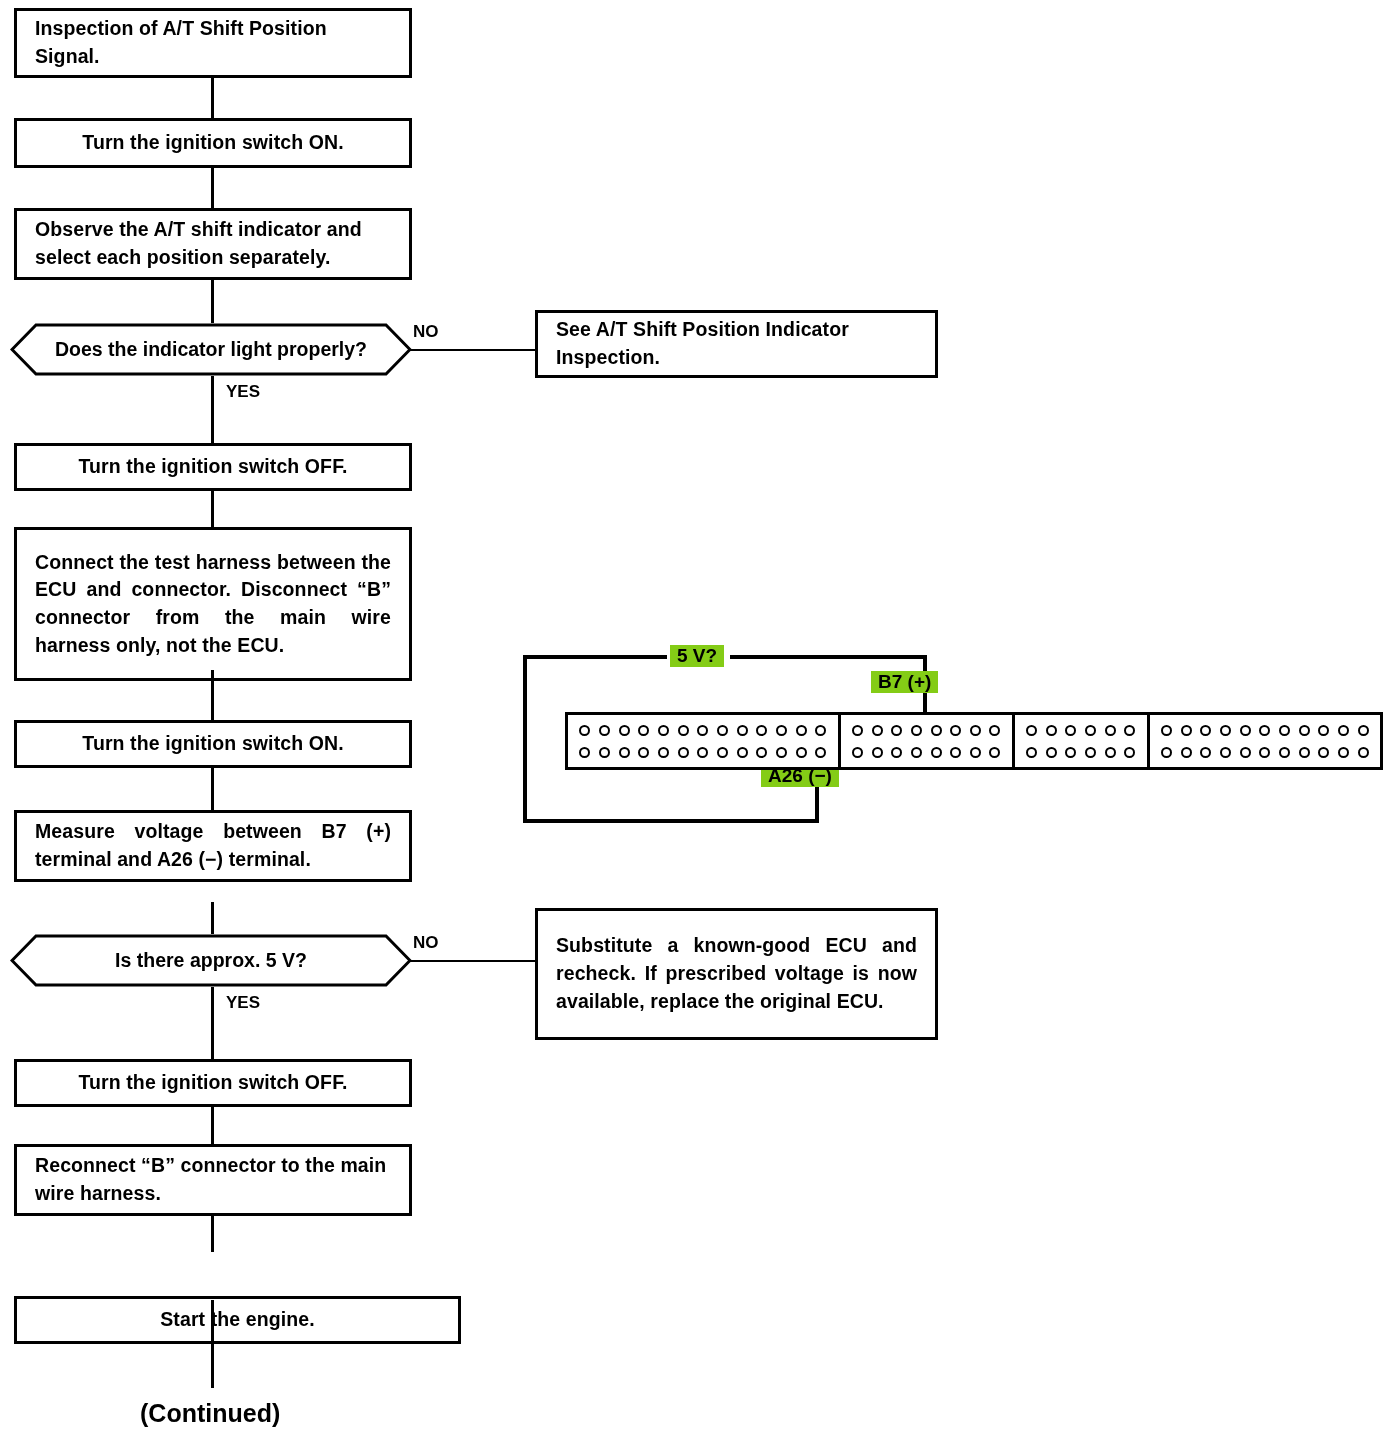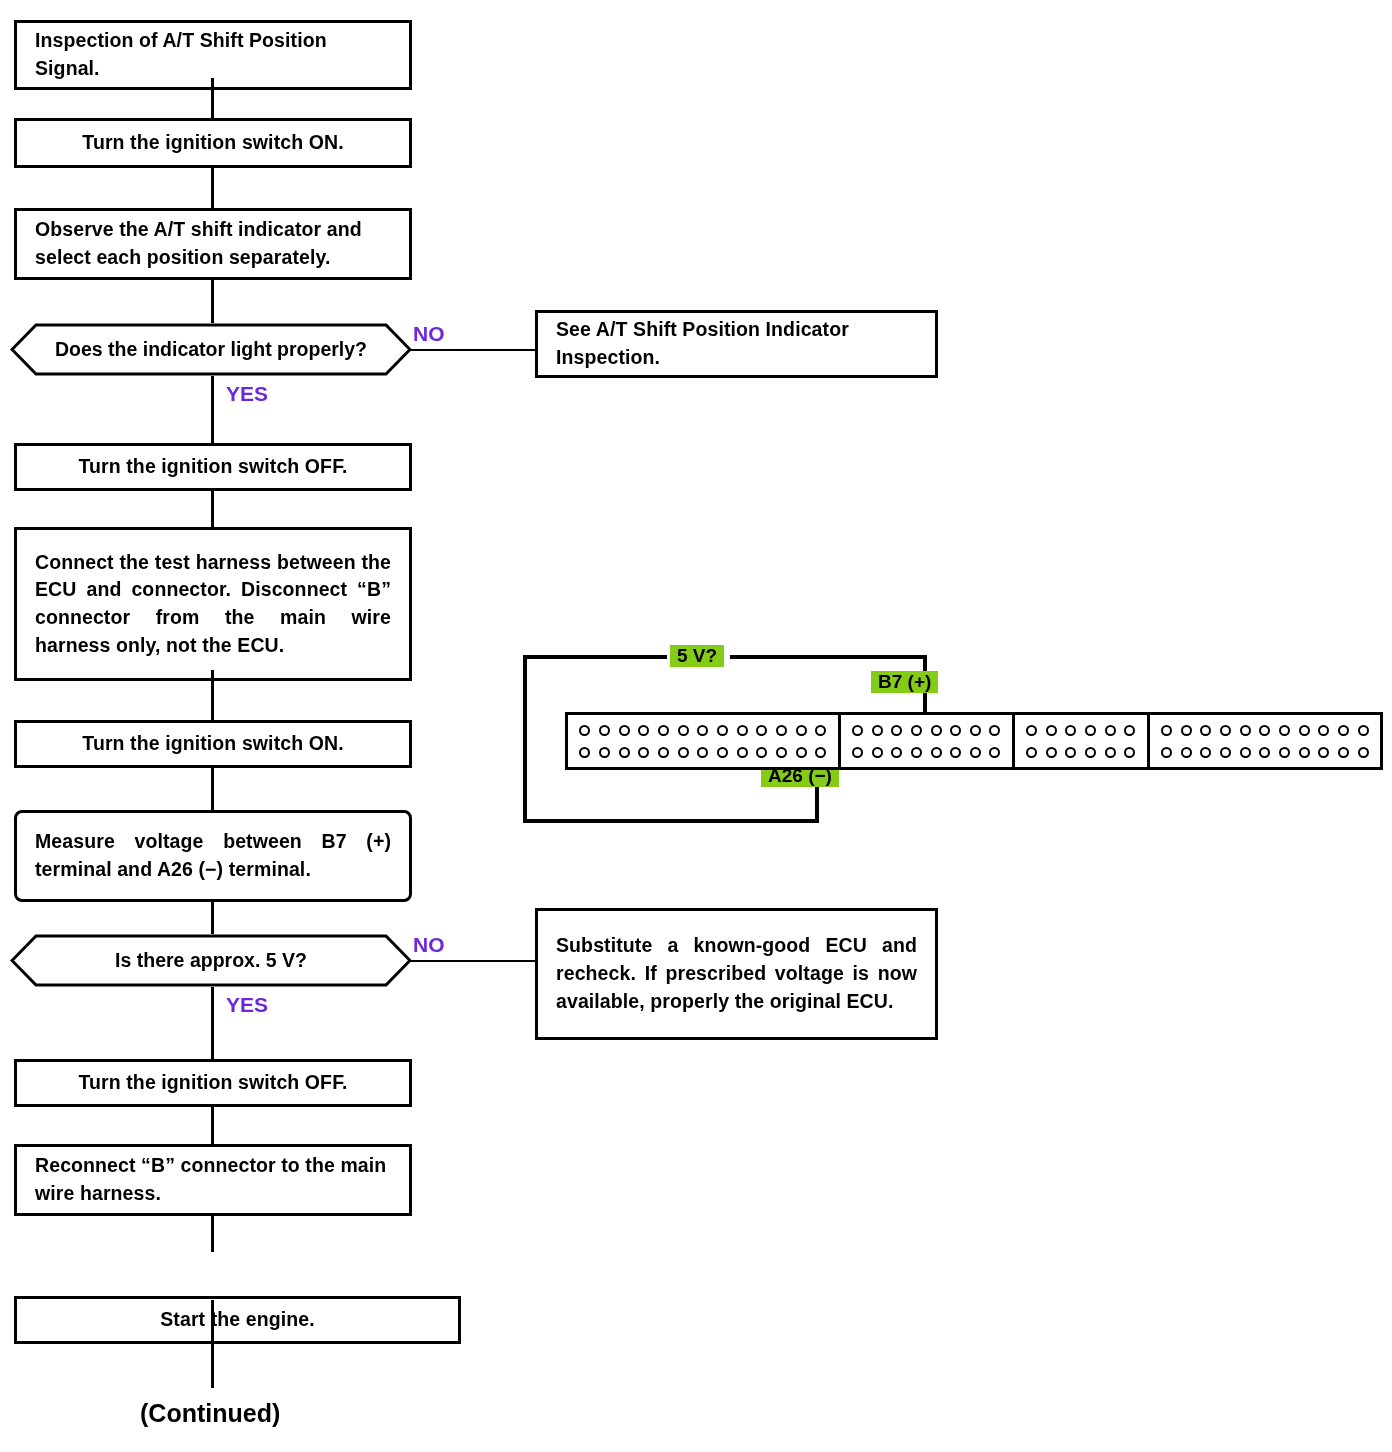--- a/index.html
+++ b/index.html
@@ -65,22 +65,22 @@
   .hline {
     position: absolute;
     height: 2px;
     background: #000000;
   }
 
   
   .branch-label {
     position: absolute;
     font-weight: bold;
-    font-size: 21px;
-    color: #6d28d9;
+    font-size: 17px;
+    color: #000000;
     white-space: nowrap;
   }
 
   
   .continued {
     position: absolute;
     font-weight: bold;
     font-size: 25px;
     color: #000000;
     white-space: nowrap;
@@ -138,21 +138,21 @@
     background: #84cc16;
     padding: 0 7px;
   }
   .blk { position: absolute; background: #000000; }
 </style>
 </head>
 <body>
 
 <div id="sheet">
 
-  <div class="box center" style="left:14px; top:20px; width:398px; height:70px;">
+  <div class="box center" style="left:14px; top:8px; width:398px; height:70px;">
     <span class="txt" style="text-align:left; font-size:19.5px;">Inspection of A/T Shift Position Signal.</span>
   </div>
 
   <div class="vline" style="left:211px; top:78px; height:40px;"></div>
 
   <div class="box center" style="left:14px; top:118px; width:398px; height:50px;">
     <span class="txt">Turn the ignition switch ON.</span>
   </div>
 
   <div class="vline" style="left:211px; top:168px; height:40px;"></div>
@@ -191,38 +191,38 @@
   </div>
 
   <div class="vline" style="left:211px; top:670px; height:50px;"></div>
 
   <div class="box center" style="left:14px; top:720px; width:398px; height:48px;">
     <span class="txt">Turn the ignition switch ON.</span>
   </div>
 
   <div class="vline" style="left:211px; top:768px; height:42px;"></div>
 
-  <div class="box just" style="left:14px; top:810px; width:398px; height:92px;border-radius:8px;">
+  <div class="box just" style="left:14px; top:810px; width:398px; height:72px;">
     <span class="txt">Measure voltage between B7 (+) terminal and A26 (−) terminal.</span>
   </div>
 
   <div class="vline" style="left:211px; top:902px; height:32px;"></div>
 
   <div class="decision" style="left:10px; top:934px; width:402px; height:53px;">
     <svg width="402" height="53" viewBox="0 0 402 53">
       <polygon points="26,2 376,2 400,26.5 376,51 26,51 2,26.5" fill="#ffffff" stroke="#000000" stroke-width="3"></polygon>
     </svg>
     <span class="dlabel">Is there approx. 5 V?</span>
   </div>
 
   <div class="hline" style="left:408px; top:960px; width:129px;"></div>
   <div class="branch-label" style="left:413px; top:933px;">NO</div>
 
   <div class="box just" style="left:535px; top:908px; width:403px; height:132px;">
-    <span class="txt">Substitute a known-good ECU and recheck. If prescribed voltage is now available, properly the original ECU.</span>
+    <span class="txt">Substitute a known-good ECU and recheck. If prescribed voltage is now available, replace the original ECU.</span>
   </div>
 
   <div class="vline" style="left:211px; top:987px; height:72px;"></div>
   <div class="branch-label" style="left:226px; top:993px;">YES</div>
 
   <div class="box center" style="left:14px; top:1059px; width:398px; height:48px;">
     <span class="txt">Turn the ignition switch OFF.</span>
   </div>
 
   <div class="vline" style="left:211px; top:1107px; height:37px;"></div>

